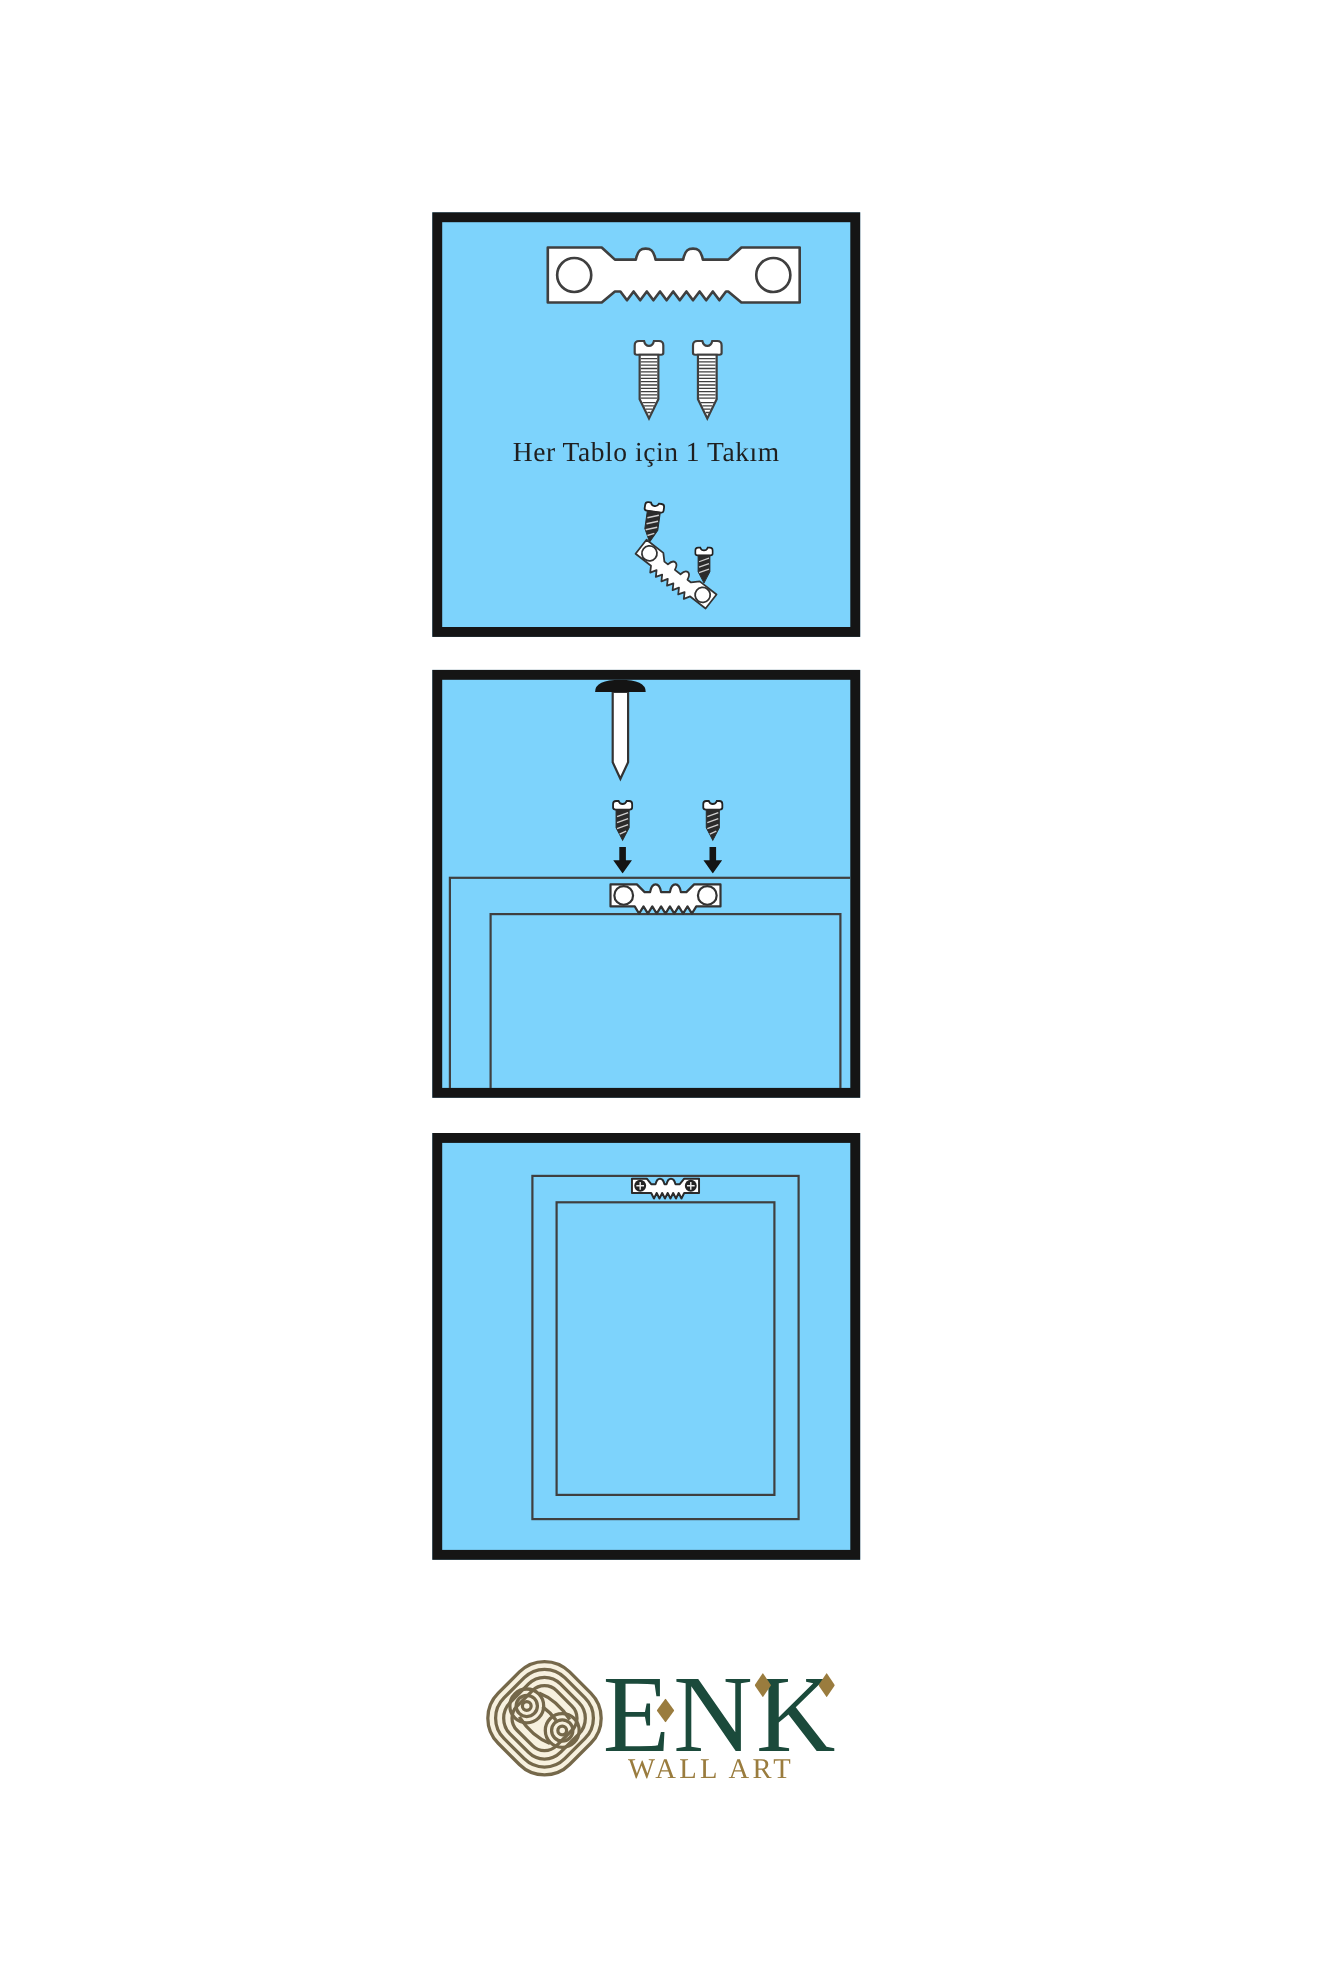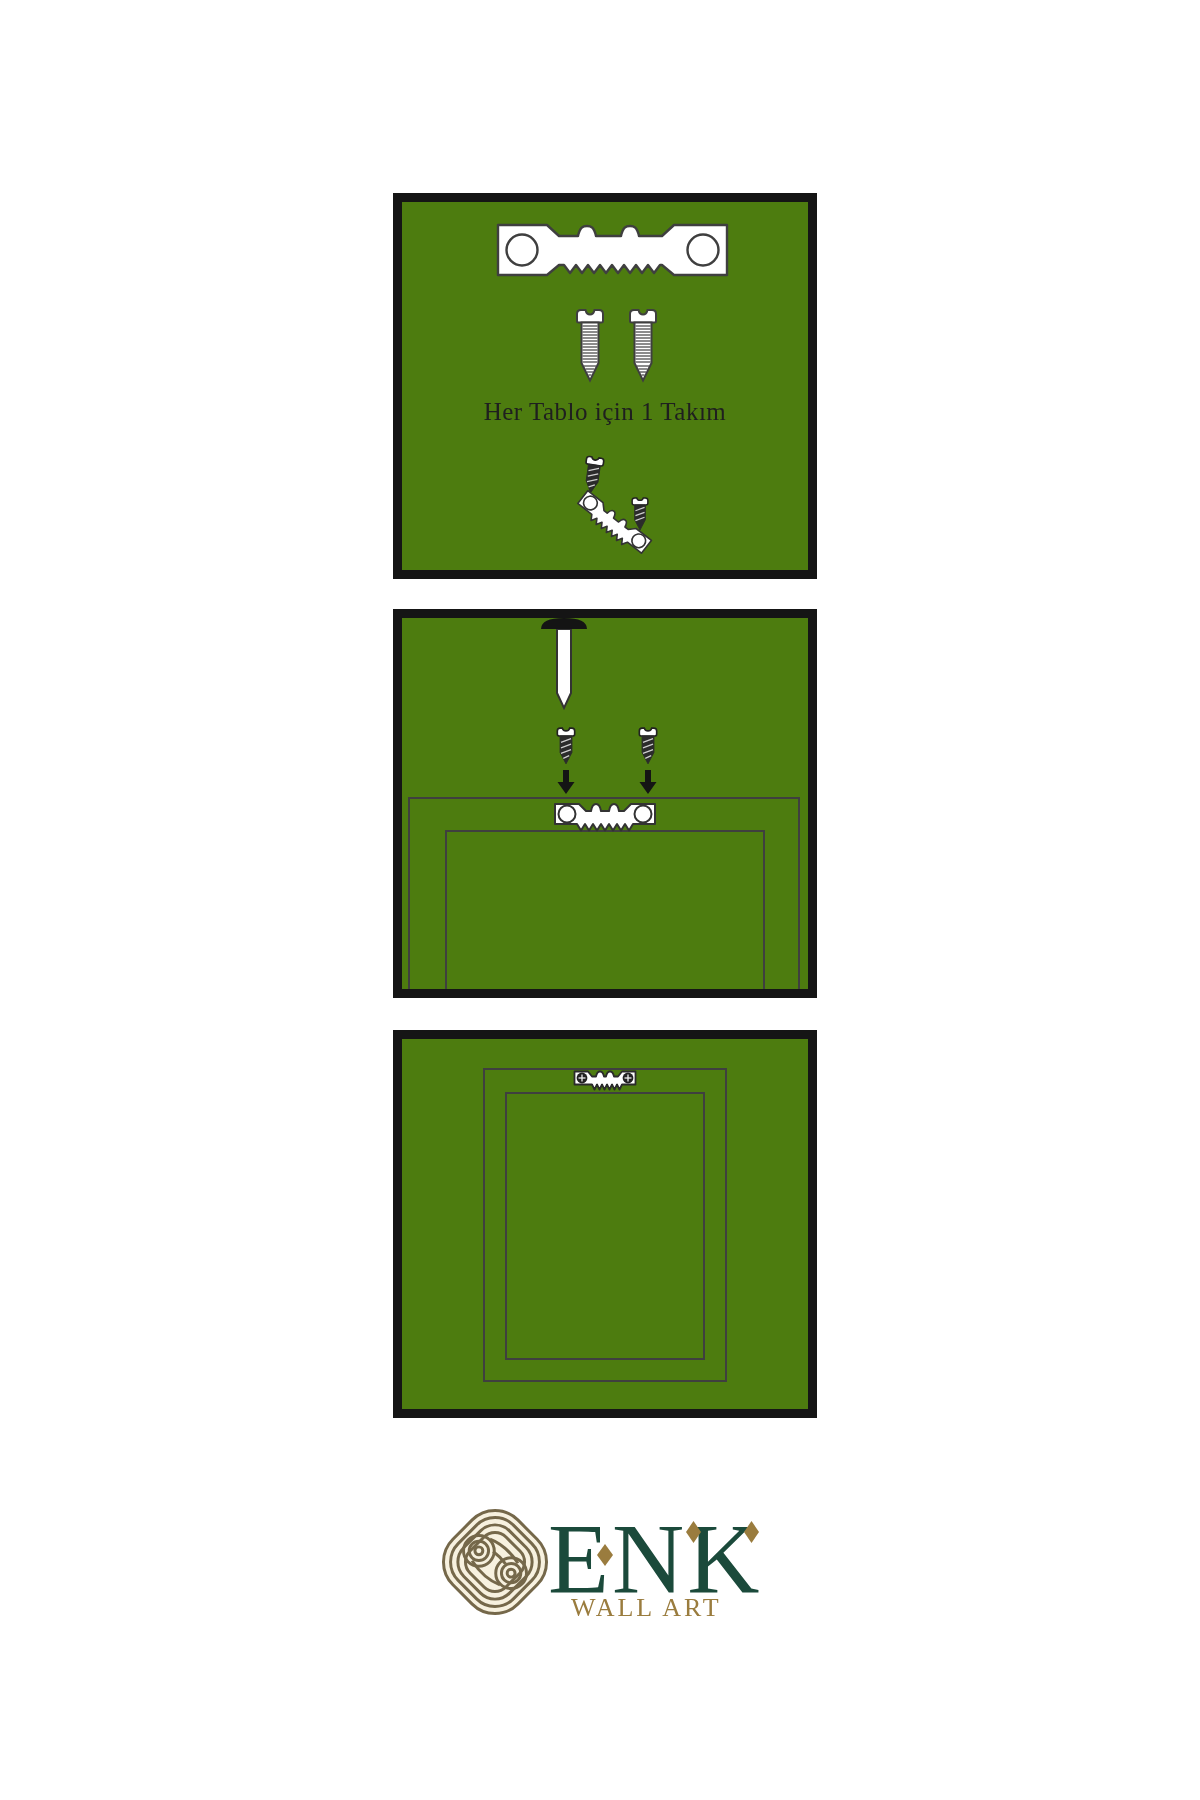--- a/index.html
+++ b/index.html
@@ -2,23 +2,23 @@
 <html style="--bg: #ffffff; --ink: #1f1f1f; --line: #3f3f3f; --panel-border: #151515; --logo-green: #1b4a3b; --logo-gold: #9a7c3e; --knot-gold: #75684a; --knot-cream: #f7f1df;"><head>
 <meta charset="utf-8">
 <style>
   html,body{margin:0;padding:0;}
   body{
     width:1200px;height:1800px;position:relative;overflow:hidden;
     background:var(--bg,#ffffff);
     font-family:"Liberation Serif", serif;
   }
   .panel{
-    position:absolute;left:393px;width:424px;
+    position:absolute;left:393px;width:389px;
     border:9px solid var(--panel-border,#151515);
-    box-sizing:border-box;background:#4d7c0f;overflow:hidden;font-family:Liberation Serif, serif;
+    box-sizing:border-box;background:#7dd3fc;overflow:hidden;font-family:Liberation Serif, serif;
   }
   .panel-1{top:193px;height:386px;}
   .panel-2{top:609px;height:389px;}
   .panel-3{top:1030px;height:388px;}
   .abs{position:absolute;}
   .caption{
     position:absolute;left:0;top:196px;width:100%;
     text-align:center;font-size:25px;letter-spacing:.5px;
     color:var(--ink,#1f1f1f);font-weight:400;
   }

